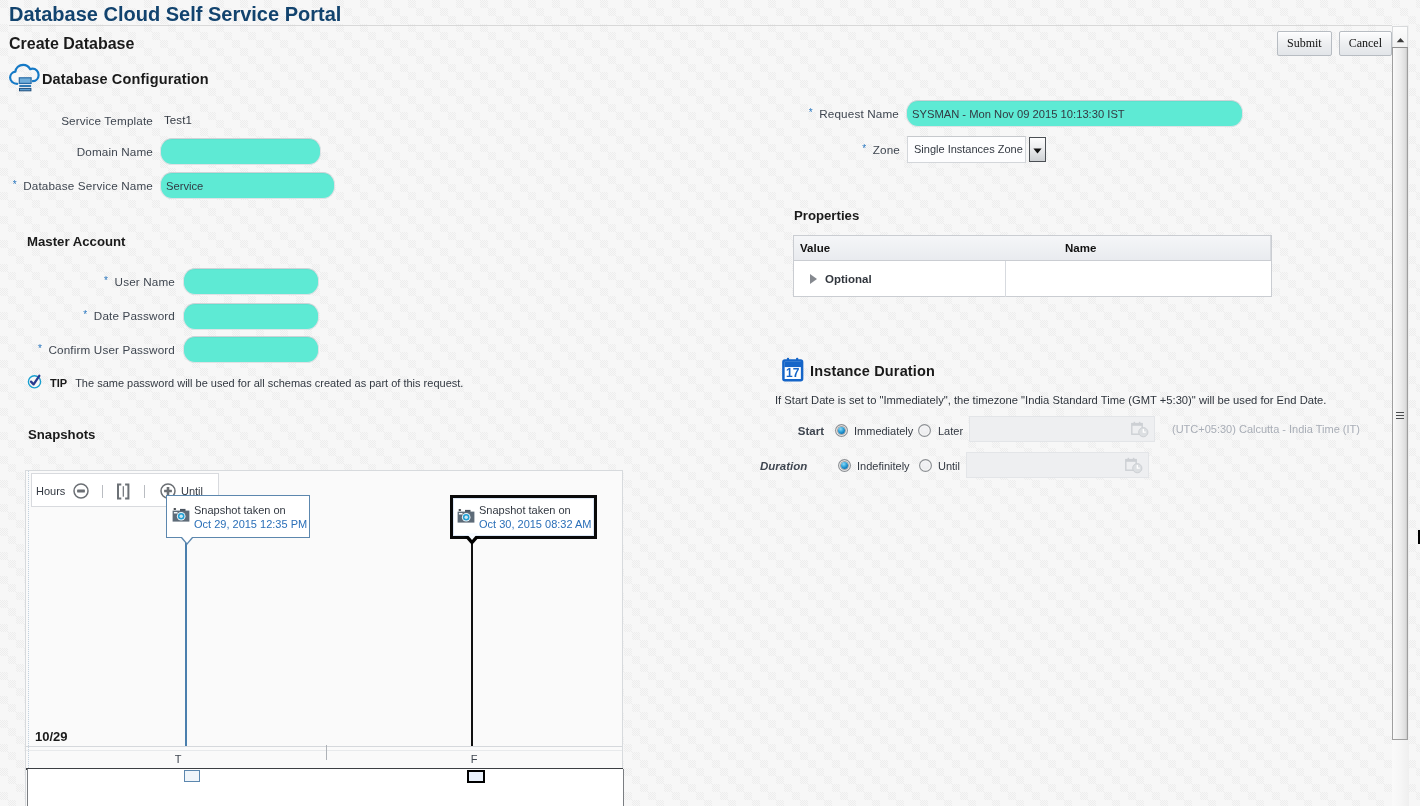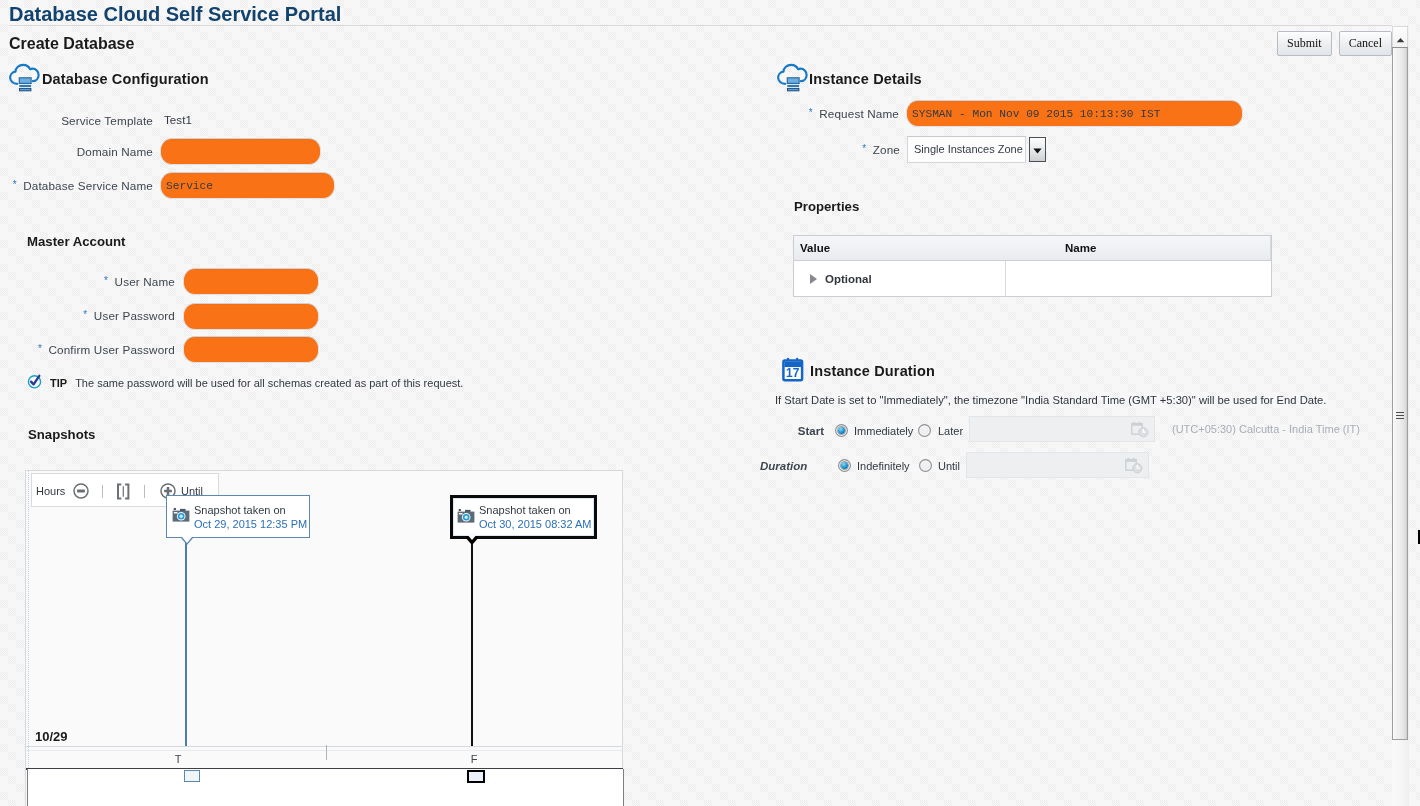--- a/index.html
+++ b/index.html
@@ -34,21 +34,21 @@
   .sec-head{position:absolute;display:flex;align-items:center;}
   .sec-head .sec-title{font-size:14.5px;font-weight:bold;color:#1a1a1a;letter-spacing:0.15px;}
 
   
   .lbl{position:absolute;font-size:11.7px;letter-spacing:0.15px;color:#3f4650;text-align:right;white-space:nowrap;}
   .req{color:#2a77bf;font-size:10px;vertical-align:2px;margin-right:3px;}
   .val{position:absolute;font-size:11.5px;letter-spacing:0.1px;color:#333942;}
 
   input.tf{
     position:absolute;border:1px solid #dfe2e5;border-top-color:#cfd3d7;
-    background:#f97316;font-family:Liberation Mono, monospace;font-size:11.2px;color:#333942;
+    background:#5eead4;font-family:Liberation Sans, sans-serif;font-size:11.2px;color:#333942;
     padding:0 5px;outline:none;border-radius:12px;
     box-shadow:0 1px 1px rgba(0,0,0,.03) inset;
   }
 
   .h3{position:absolute;font-size:13.2px;font-weight:bold;color:#1a1a1a;}
 
   
   .tip-row{position:absolute;display:flex;align-items:center;}
   .tip-label{font-size:11px;font-weight:bold;color:#1a1a1a;margin-left:8px;}
   .tip-text{font-size:11px;color:#333942;margin-left:8px;}
@@ -233,21 +233,21 @@
   <input class="tf" style="left: 160px; top: 138px; width: 161px; height: 27px;" value="">
 
   <div class="lbl" style="left:0px;top:179px;width:153px;"><span class="req">*</span> <span>Database Service Name</span></div>
   <input class="tf" style="left: 160px; top: 172px; width: 175px; height: 27px;" value="Service">
 
   <div class="h3" style="left:27px;top:234px;">Master Account</div>
 
   <div class="lbl" style="left:0px;top:275px;width:175px;"><span class="req">*</span> <span>User Name</span></div>
   <input class="tf" style="left: 183px; top: 268px; width: 136px; height: 27px;">
 
-  <div class="lbl" style="left:0px;top:309px;width:175px;"><span class="req">*</span> <span>User Password</span></div>
+  <div class="lbl" style="left:0px;top:309px;width:175px;"><span class="req">*</span> <span>Date Password</span></div>
   <input class="tf" type="password" style="left: 183px; top: 303px; width: 136px; height: 27px;">
 
   <div class="lbl" style="left:0px;top:343px;width:175px;"><span class="req">*</span> <span>Confirm User Password</span></div>
   <input class="tf" type="password" style="left: 183px; top: 336px; width: 136px; height: 27px;">
 
   <div class="tip-row" style="left:27px;top:374px;">
     <span>
       <svg width="15" height="15" viewBox="0 0 15 15">
         <circle cx="7.5" cy="7.8" r="6.1" fill="none" stroke="#179fd0" stroke-width="1.4"></circle>
         <path d="M4.0 7.6 L6.6 10.4 L12.3 1.8" fill="none" stroke="#2a3b8f" stroke-width="2.3" stroke-linecap="round" stroke-linejoin="round"></path>
@@ -338,46 +338,35 @@
     </div>
     <div style="position:absolute;left:11px;top:38px;width:0;height:0;border-left:8px solid transparent;border-right:8px solid transparent;border-top:9px solid #000;"></div>
     <div style="position:absolute;left:13px;top:35px;width:0;height:0;border-left:6px solid transparent;border-right:6px solid transparent;border-top:7px solid #f6faff;"></div>
   </div>
 
   <div style="position:absolute;left:27px;top:769px;width:597px;height:40px;border:1px solid #7a7d81;border-top:none;background:#fff;">
     <div style="position:absolute;left:156px;top:1px;width:16px;height:12px;border:1px solid #5c87ae;background:#f0f5fa;"></div>
     <div style="position:absolute;left:439px;top:1px;width:18px;height:13px;border:2px solid #000;background:#eaf1fb;"></div>
   </div>
 
-  <div class="sec-head" style="left:776px;top:63px;">
-    <span>
-      <svg width="32" height="30" viewBox="0 0 32 30">
-        <path d="M9.2 20.8 C5.2 20.8 2.1 18.0 2.1 14.6 C2.1 11.6 4.4 9.1 7.4 8.6 C7.8 4.8 11.1 1.8 15.1 1.8 C18.2 1.8 20.9 3.6 22.2 6.2 C22.9 5.9 23.7 5.7 24.5 5.7 C27.9 5.7 30.6 8.5 30.6 11.9 C30.6 15.2 28.1 17.9 24.9 18.2" fill="none" stroke="#1579c6" stroke-width="2.2" stroke-linecap="round" stroke-linejoin="round"></path>
-        <rect x="11.3" y="14.8" width="11.8" height="5.6" fill="#6fadda" stroke="#2a6ca6" stroke-width="1.2"></rect>
-        <rect x="11.3" y="21.9" width="11.8" height="2.1" fill="#2f7ab5"></rect>
-        <rect x="11.5" y="25.4" width="11.4" height="2.4" fill="#5b9ed2" stroke="#1f4f7c" stroke-width="1.0"></rect>
-      </svg>
-    </span>
-    <span class="sec-title" style="margin-left:1px;">Instance Details</span>
-  </div>
 
   <div class="lbl" style="left:700px;top:107px;width:199px;"><span class="req">*</span> <span>Request Name</span></div>
   <input class="tf" style="left: 906px; top: 100px; width: 337px; height: 27px;" value="SYSMAN - Mon Nov 09 2015 10:13:30 IST">
 
   <div class="lbl" style="left:700px;top:143px;width:200px;"><span class="req">*</span> <span>Zone</span></div>
   <div style="position:absolute;left:907px;top:136px;display:flex;align-items:flex-start;">
     <div style="width:119px;height:27px;line-height:25px;padding-left:6px;border:1px solid #d3d6da;border-top-color:#c6c9cd;background:#fdfdfe;font-size:11px;color:#333942;">Single Instances Zone</div>
     <div style="width:17px;height:25px;margin-left:3px;margin-top:1px;border:1px solid #4b4f54;background:linear-gradient(#fdfdfd,#ebecee 45%,#cdd0d3);display:flex;align-items:center;justify-content:center;">
       <span><svg width="9" height="6" viewBox="0 0 9 6">
             <path d="M0.4 0.5 H8.6 L4.5 5.6 Z" fill="#111"></path>
           </svg></span>
     </div>
   </div>
 
-  <div class="h3" style="left:794px;top:199px;">Properties</div>
+  <div class="h3" style="left:794px;top:208px;">Properties</div>
 
   <div class="ptable" style="left:793px;top:235px;width:479px;height:62px;">
     <div class="thead">
       <div class="th col2">Value</div>
       <div class="th col1">Name</div>
     </div>
     <div class="tbody">
       <div class="td col1"><span class="disc"></span><span>Optional</span></div>
       <div class="td col2"></div>
     </div>

